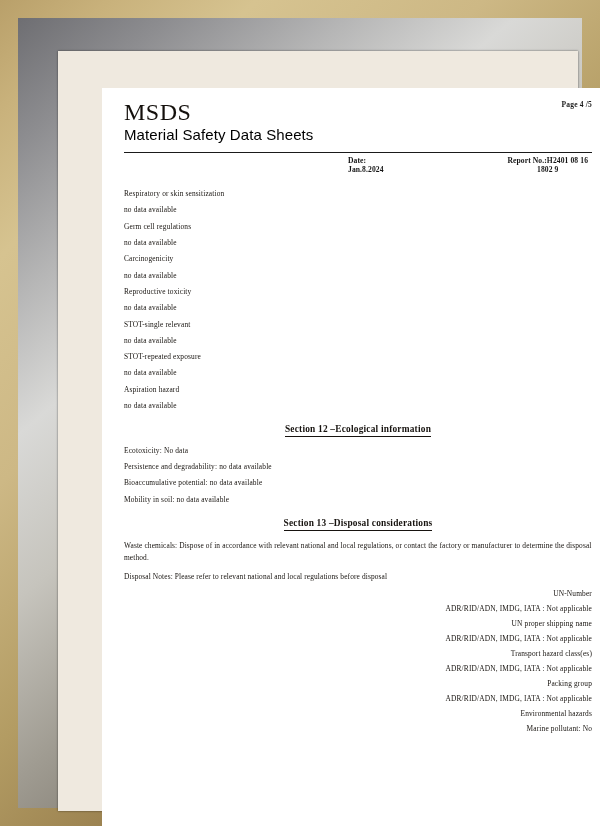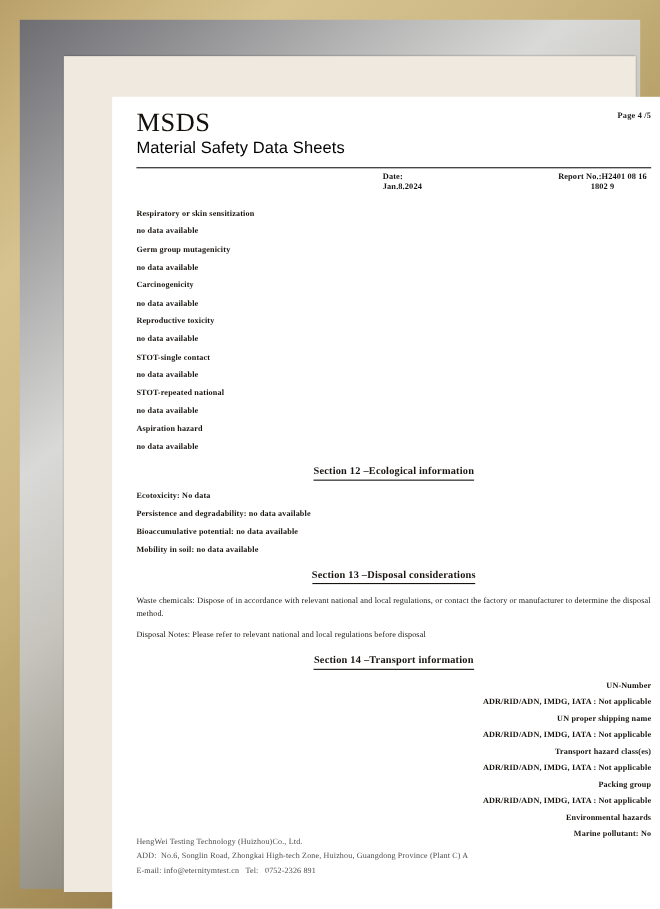--- a/index.html
+++ b/index.html
@@ -112,21 +112,21 @@
   .header-meta .meta-report { margin-left: 108px; text-align: center; }
 
   
   .doc-body {
     margin-top: 16px;
     font-family: "Liberation Serif", serif;
     color: #17130f;
   }
   .line {
     font-size: 7.4px;
-    font-weight: bold;
+    font-weight: normal;
     line-height: 1.0;
     margin: 0 0 8.9px 0;
     letter-spacing: .15px;
     white-space: pre-wrap;
   }
   .line.tight { margin-bottom: 7.6px; text-align: right; }
   .section-head {
     font-size: 9.4px;
     font-weight: bold;
     line-height: 1.0;
@@ -177,67 +177,59 @@
             <div class="header-meta">
               <span class="meta-date">Date: Jan.8.2024</span>
               <span class="meta-report">Report No.:H2401 08 16 1802 9</span>
             </div>
           </div>
 
           <div class="doc-body">
 
             <div class="line">Respiratory or skin sensitization</div>
             <div class="line">no data available</div>
-            <div class="line">Germ group mutagenicity</div>
+            <div class="line">Germ cell regulations</div>
             <div class="line">no data available</div>
             <div class="line">Carcinogenicity</div>
             <div class="line">no data available</div>
             <div class="line">Reproductive toxicity</div>
             <div class="line">no data available</div>
-            <div class="line">STOT-single contact</div>
-            <div class="line">no data available</div>
-            <div class="line">STOT-repeated national</div>
+            <div class="line">STOT-single relevant</div>
+            <div class="line">no data available</div>
+            <div class="line">STOT-repeated exposure</div>
             <div class="line">no data available</div>
             <div class="line">Aspiration hazard</div>
             <div class="line">no data available</div>
 
             <div class="section-head-wrap">
               <div class="section-head">Section 12 –Ecological information</div>
             </div>
             <div class="line">Ecotoxicity: No data</div>
             <div class="line">Persistence and degradability: no data available</div>
             <div class="line">Bioaccumulative potential: no data available</div>
             <div class="line">Mobility in soil: no data available</div>
 
             <div class="section-head-wrap">
               <div class="section-head">Section 13 –Disposal considerations</div>
             </div>
             <div class="para">Waste chemicals: Dispose of in accordance with relevant national and local regulations, or contact the factory or manufacturer to determine the disposal method.</div>
             <div class="para">Disposal Notes: Please refer to relevant national and local regulations before disposal</div>
 
-            <div class="section-head-wrap">
-              <div class="section-head">Section 14 –Transport information</div>
-            </div>
             <div class="line tight">UN-Number</div>
             <div class="line tight">ADR/RID/ADN, IMDG, IATA : Not applicable</div>
             <div class="line tight">UN proper shipping name</div>
             <div class="line tight">ADR/RID/ADN, IMDG, IATA : Not applicable</div>
             <div class="line tight">Transport hazard class(es)</div>
             <div class="line tight">ADR/RID/ADN, IMDG, IATA : Not applicable</div>
             <div class="line tight">Packing group</div>
             <div class="line tight">ADR/RID/ADN, IMDG, IATA : Not applicable</div>
             <div class="line tight">Environmental hazards</div>
             <div class="line tight">Marine pollutant: No</div>
 
           </div>
 
-          <div class="doc-footer">
-            <div>HengWei Testing Technology (Huizhou)Co., Ltd.</div>
-            <div>ADD:  No.6, Songlin Road, Zhongkai High-tech Zone, Huizhou, Guangdong Province (Plant C) A</div>
-            <div>E-mail: info@eternitymtest.cn   Tel:   0752-2326 891</div>
-          </div>
 
         </div>
       </div>
 
     </div>
   </div>
 </div>
 
 </body></html>

